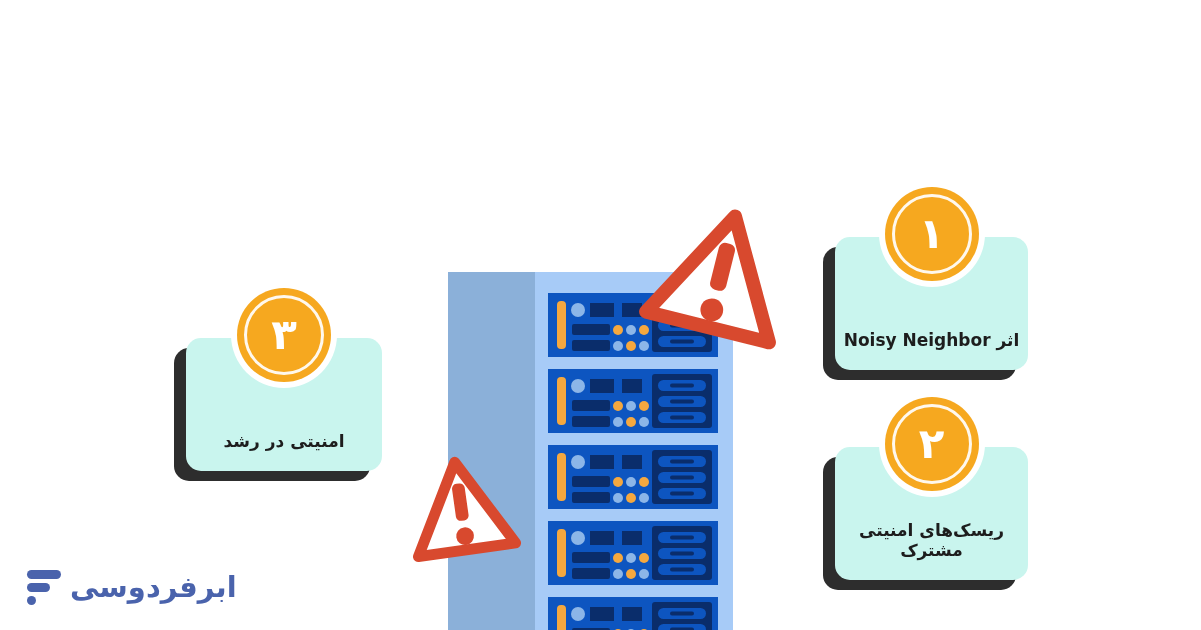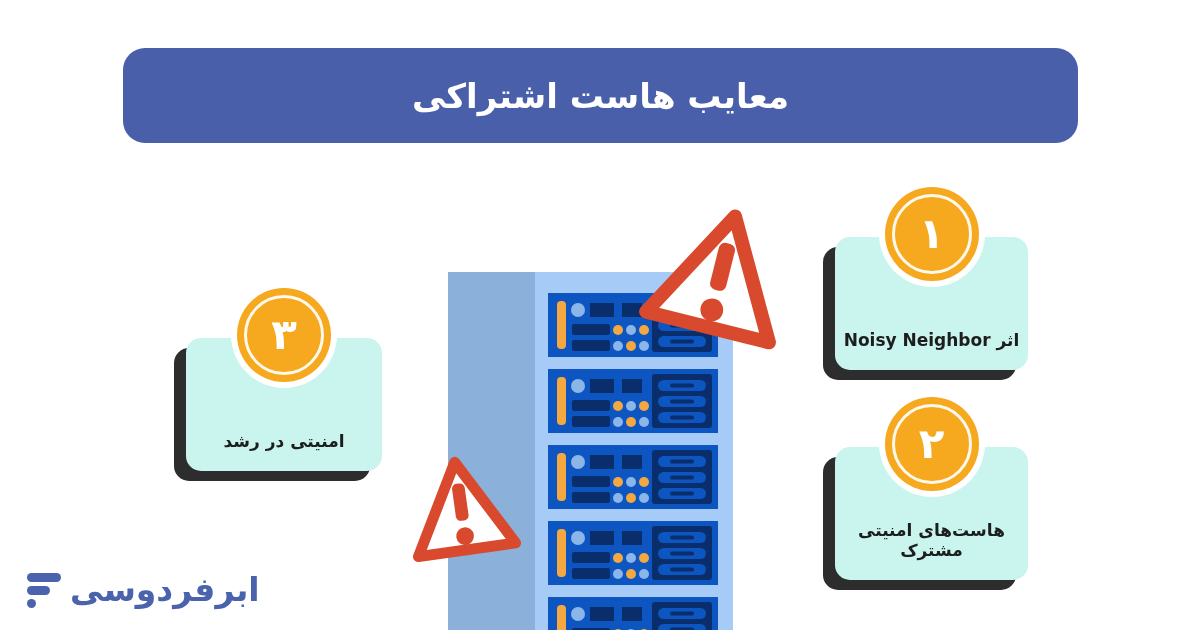--- a/index.html
+++ b/index.html
@@ -67,31 +67,28 @@
   .tri-stroke{fill:#fff;stroke:var(--warning-red);stroke-width:11;stroke-linejoin:round;}
   .tri-red{fill:var(--warning-red);}
   
   .logo{
     position:absolute;left:27px;top:567px;display:flex;align-items:center;gap:9px;
   }
   .logo-icon{display:flex;flex-direction:column;gap:4px;width:34px;}
   .logo-bar{height:9px;border-radius:5px;background:var(--logo-blue);}
   .logo-bar-1{width:34px;} .logo-bar-2{width:23px;} .logo-bar-3{width:9px;}
   .logo-text{
-    color:var(--logo-blue);font-size:33px;font-weight:bold;direction:rtl;line-height:1.4;
+    color:var(--logo-blue);font-size:29px;font-weight:bold;direction:rtl;line-height:1.4;
   }
 </style>
 </head>
 <body>
 
 <div class="canvas">
 
-  <div class="banner">
-    <div class="banner-text">معایب هاست اشتراکی</div>
-  </div>
 
   <div class="rack">
     <svg width="285" height="358" viewBox="0 0 285 358" xmlns="http://www.w3.org/2000/svg">
       <defs>
         <g id="srv-unit">
           <rect x="0" y="0" width="170" height="64" class="c-blue"></rect>
           <rect x="9" y="8" width="9" height="48" rx="4" class="c-orange"></rect>
           <circle cx="30" cy="17" r="7" class="c-ltblue"></circle>
           <rect x="42" y="10" width="24" height="14" class="c-navy"></rect>
           <rect x="74" y="10" width="20" height="14" class="c-navy"></rect>
@@ -142,21 +139,21 @@
     <div class="badge">
       <span class="badge-number">۱</span>
     </div>
     <div class="card-label">اثر Noisy Neighbor</div>
   </div>
 
   <div class="card card-2">
     <div class="badge">
       <span class="badge-number">۲</span>
     </div>
-    <div class="card-label">هاست‌های امنیتی مشترک</div>
+    <div class="card-label">ریسک‌های امنیتی مشترک</div>
   </div>
 
   <div class="card card-3">
     <div class="badge">
       <span class="badge-number">۳</span>
     </div>
     <div class="card-label">امنیتی در رشد</div>
   </div>
 
   <div class="logo">

